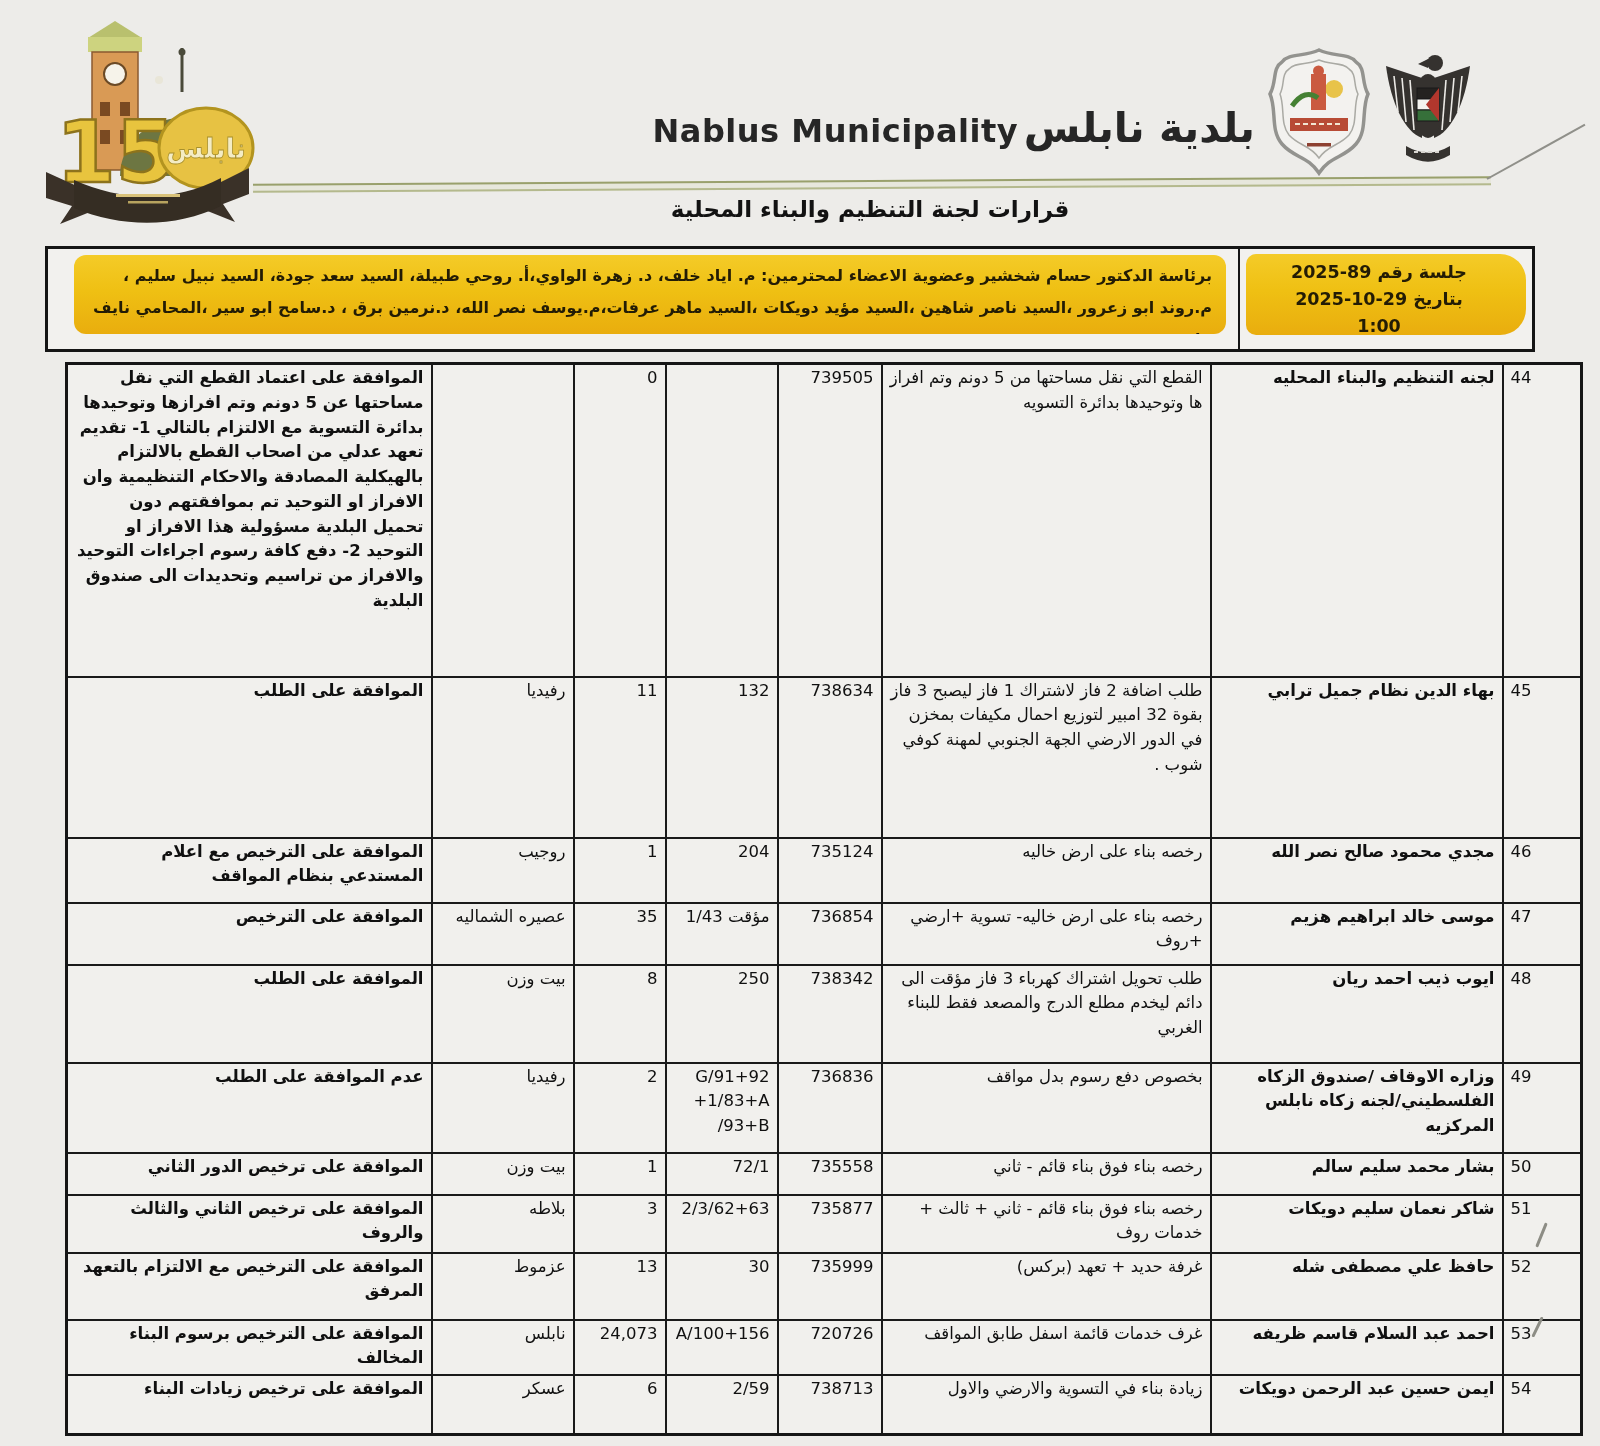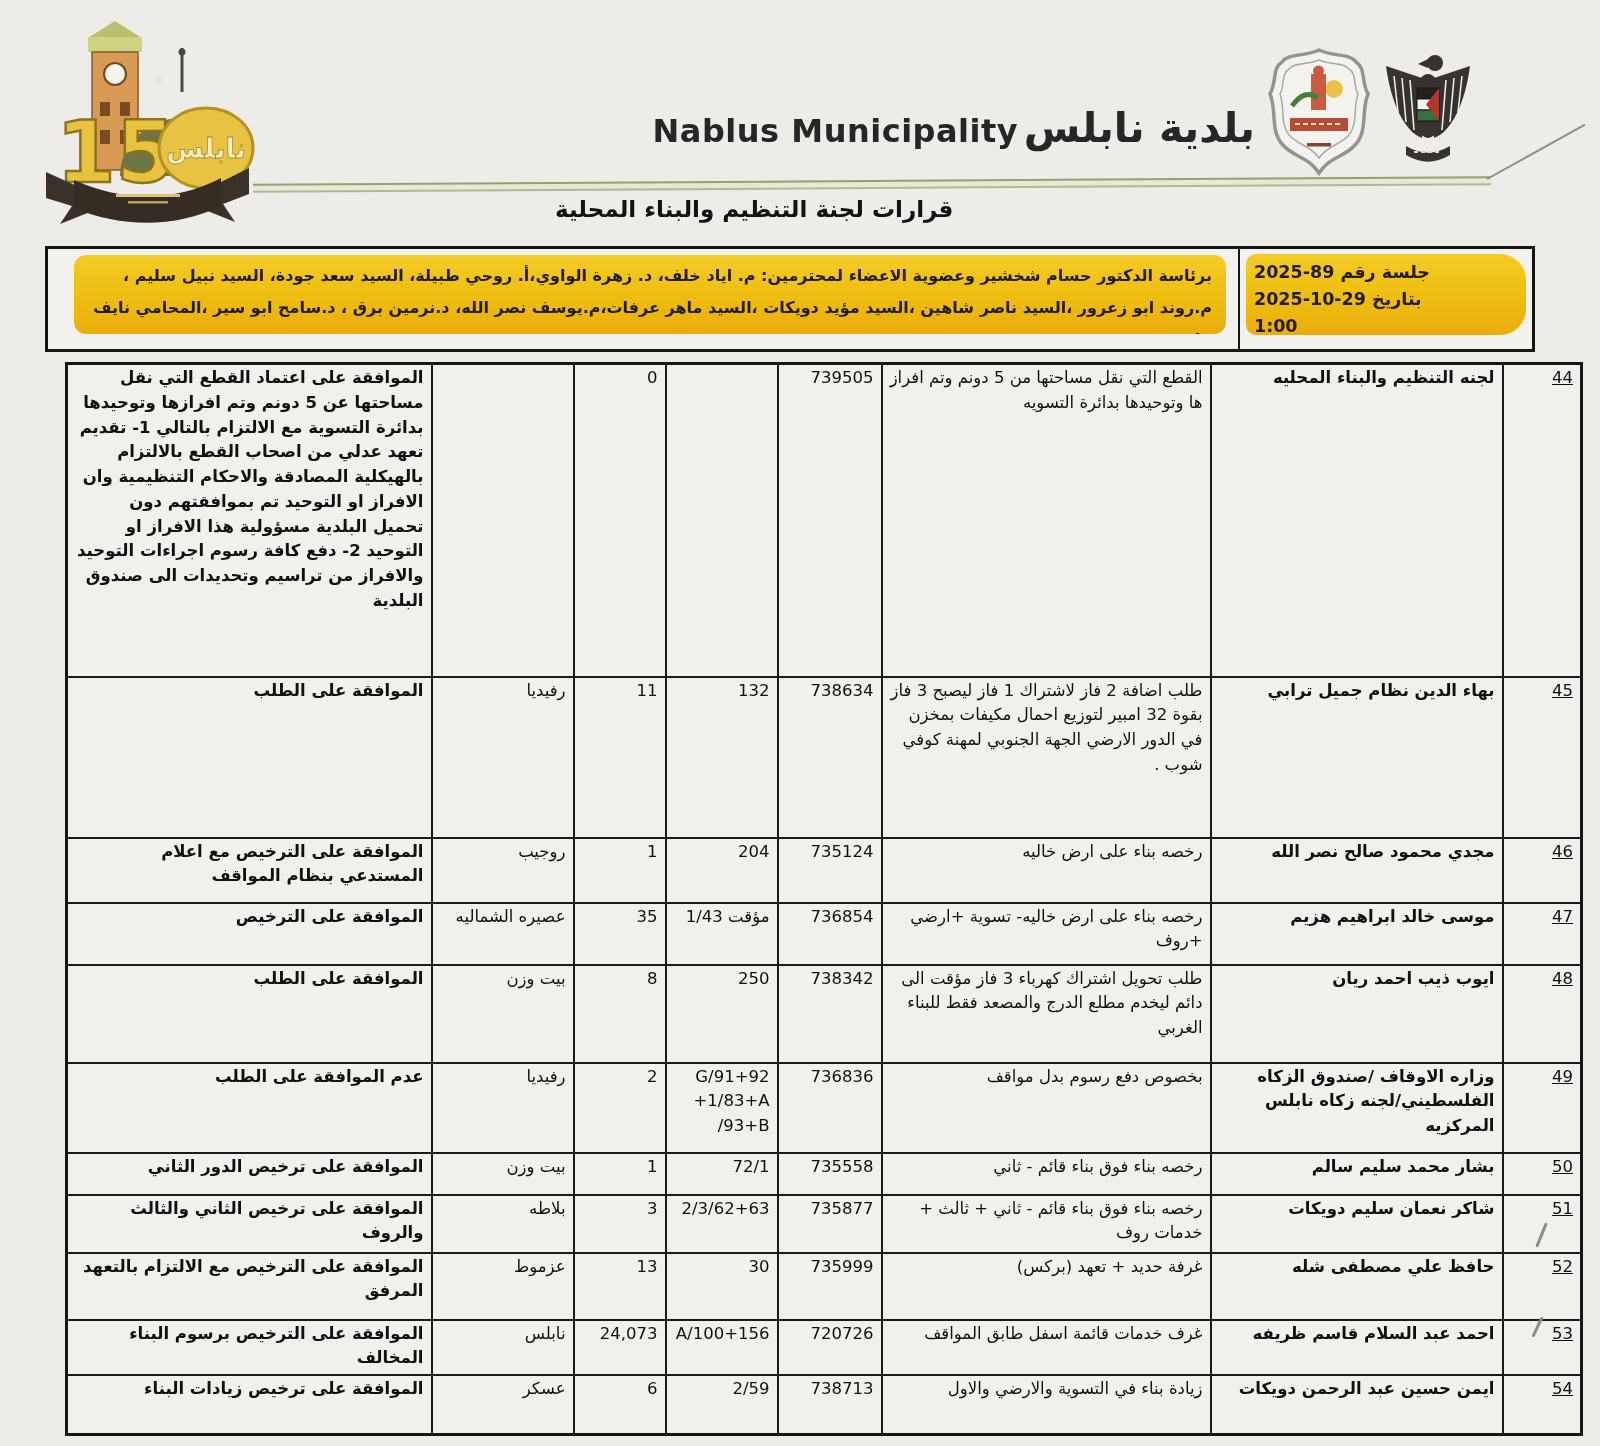--- a/index.html
+++ b/index.html
@@ -14,39 +14,39 @@
   .brand{position:absolute;top:104px;right:345px;font-weight:bold;color:#262626;white-space:nowrap;}
   .brand .ar{font-size:41px;}
   .brand .en{font-size:32px;letter-spacing:.5px;}
   .crest{position:absolute;left:1264px;top:46px;opacity:.96;}
   .eagle{position:absolute;left:1378px;top:50px;opacity:.96;}
   .rule{position:absolute;left:253px;top:180px;width:1238px;height:5px;
         border-top:2px solid #99a06c;border-bottom:2px solid #b4b98d;background:#e7e7dc;
         transform:rotate(-0.35deg);}
   .scan-diag{position:absolute;left:1487px;top:178px;width:112px;height:2px;background:#90908a;
         transform:rotate(-29deg);transform-origin:left center;}
-  .doc-title{position:absolute;top:196px;left:555px;width:630px;text-align:left;
+  .doc-title{position:absolute;top:196px;left:555px;width:630px;text-align:center;
         font-size:23px;font-weight:bold;color:#121212;}
   
   .session-box{position:absolute;left:45px;top:246px;width:1484px;height:100px;
         border:3px solid #151515;display:flex;background:#f2f1ee;}
   .session-meta{width:294px;border-left:2px solid #151515;padding:5px 6px 0 6px;box-sizing:border-box;}
   .session-names{flex:1;padding:6px 12px 0 26px;box-sizing:border-box;}
   .hl{display:block;background:linear-gradient(180deg,#f4cb28 0%,#efc013 45%,#e9ad0e 100%);
       color:#231c05;font-weight:bold;}
   .session-meta .hl{border-radius:10px 26px 26px 10px;padding:5px 22px 20px 8px;
-      font-size:17.5px;line-height:27px;text-align:left;height:81px;box-sizing:border-box;}
+      font-size:17.5px;line-height:27px;text-align:center;height:81px;box-sizing:border-box;}
   .session-names .hl{border-radius:12px;padding:5px 14px 6px 10px;font-size:16px;line-height:32px;
       text-align:right;height:79px;box-sizing:border-box;overflow:hidden;}
   
   table.decisions{position:absolute;left:65px;top:362px;width:1515px;
       border-collapse:collapse;table-layout:fixed;border:3px solid #161616;background:#f1f0ed;}
   .decisions td{border:2px solid #1a1a1a;vertical-align:top;padding:1px 7px;
       font-size:16.5px;line-height:1.5;color:#101010;overflow:hidden;}
-  .c-no{text-align:right;font-size:17px;padding-left:3px;text-decoration:underline;}
+  .c-no{text-align:left;font-size:17px;padding-left:3px;}
   .c-name{font-weight:bold;}
   .c-decision{font-weight:bold;margin-left:36px;}
   .c-location{font-size:15.5px;border-radius:17px;}
   .c-file,.c-parcel,.c-block{font-size:16.5px;}
   
   .tick{position:absolute;width:3px;height:26px;background:#8d8d85;border-radius:3px;}
   .tick1{left:1540px;top:1222px;transform:rotate(22deg);}
   .tick2{left:1536px;top:1316px;transform:rotate(26deg);height:22px;}
 </style>
 </head>

